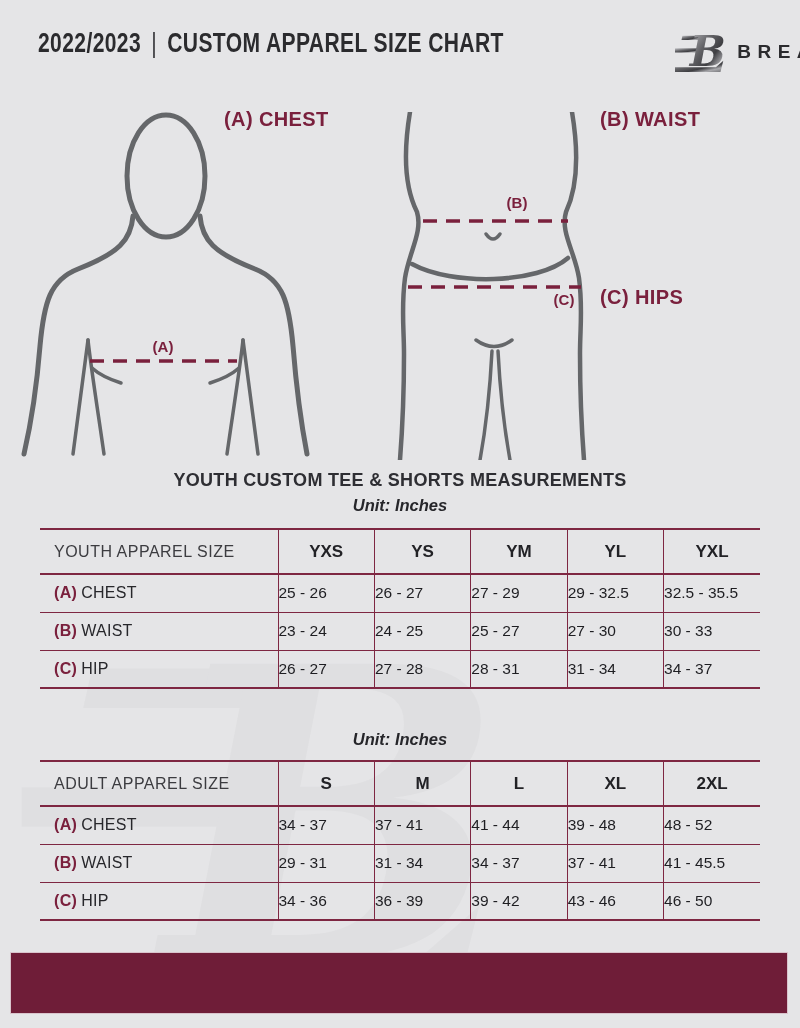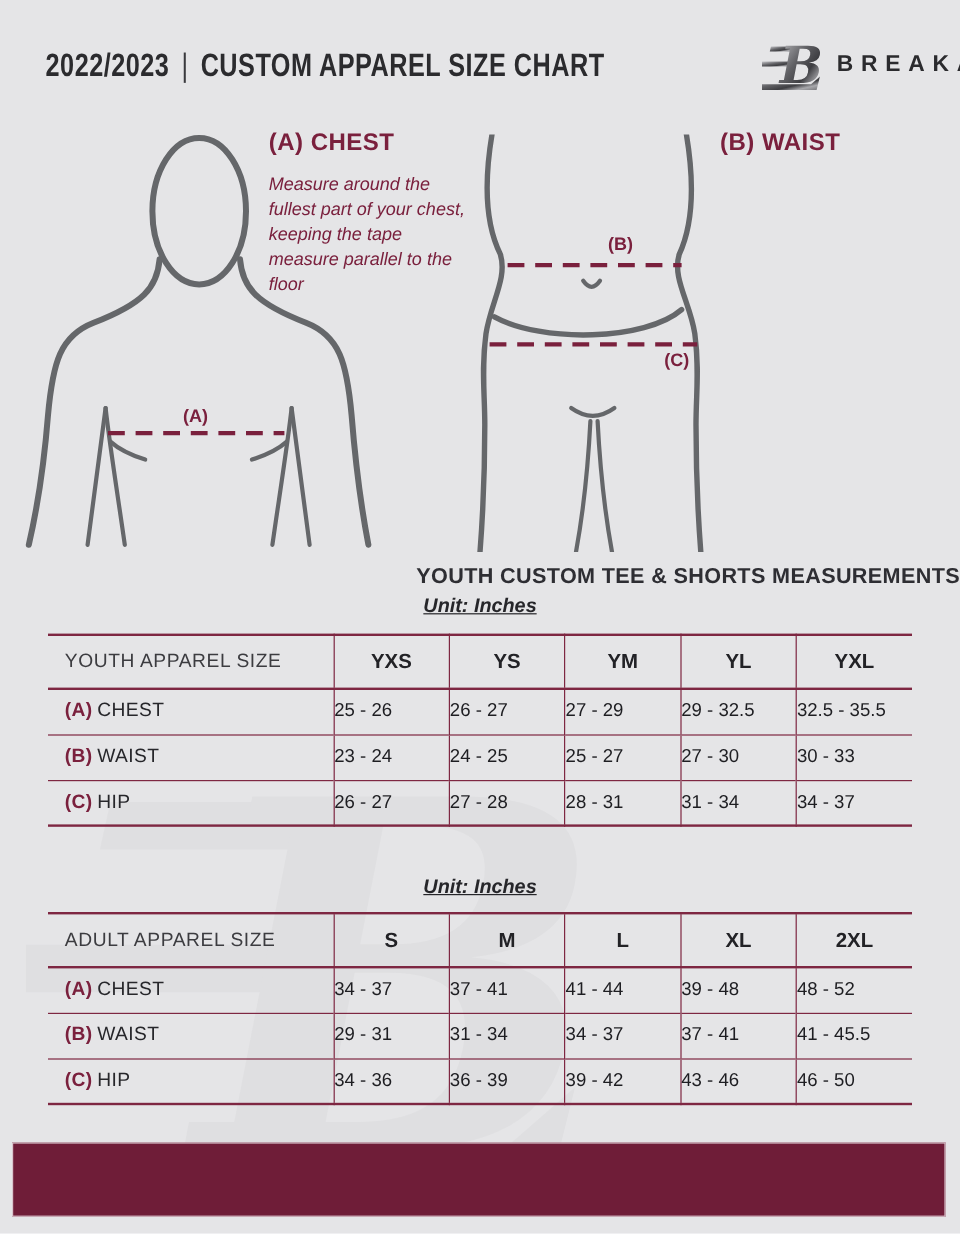--- a/index.html
+++ b/index.html
@@ -15,21 +15,21 @@
     position:relative;
     width:800px;height:1028px;
     background:var(--bg);
     overflow:hidden;
     font-family:"Liberation Sans",sans-serif;
     color:var(--ink);
   }
   
   .header{
     position:absolute;left:38px;right:34px;top:28px;height:52px;
-    display:flex;justify-content:space-between;align-items:center;
+    display:flex;justify-content:space-between;align-items:flex-start;gap:40px;
   }
   .doc-title{
     display:inline-block;
     font-weight:bold;font-size:27px;letter-spacing:.5px;
     color:#2b2b2e;white-space:nowrap;
     transform:scaleX(.78);transform-origin:left center;
   }
   .doc-title .sep{font-weight:normal;color:#3a3a3e;padding:0 13px;}
   .brand{display:flex;align-items:center;gap:10px;}
   .brand-name{
@@ -49,26 +49,26 @@
   .instr p{
     margin:0;font-style:italic;
     font-size:15px;line-height:1.4;
     color:var(--maroon);
   }
   .instr-a{left:224px;top:108px;width:172px;}
   .instr-b{left:600px;top:108px;width:190px;}
   .instr-c{left:600px;top:286px;width:194px;}
   
   .section-title{
-    position:absolute;left:0;width:800px;text-align:right;z-index:1;
+    position:absolute;left:0;width:800px;text-align:center;z-index:1;
     font-size:18px;font-weight:bold;letter-spacing:.3px;color:#2e2e33;
   }
   .unit-line{
     position:absolute;left:0;width:800px;text-align:center;z-index:1;
-    font-size:16.5px;font-style:italic;font-weight:bold;color:#26262a;text-decoration:underline;
+    font-size:16.5px;font-style:italic;font-weight:bold;color:#26262a;
   }
   .y-title{top:470px;} .y-unit{top:496px;}
   .a-title{top:704px;} .a-unit{top:730px;}
   table.size{
     position:absolute;left:40px;width:720px;z-index:1;
     border-collapse:collapse;table-layout:fixed;
     border-top:2.5px solid var(--line);
     border-bottom:2.5px solid var(--line);
   }
   .y-table{top:528px;} .a-table{top:760px;}
@@ -174,26 +174,26 @@
       <path d="M108,239 C110,278 114,315 120,348"></path>
     </g>
     <path d="M33,109 H178" stroke="#7a203d" stroke-width="3.6" stroke-dasharray="14 9" fill="none"></path>
     <path d="M18,175 H191" stroke="#7a203d" stroke-width="3.6" stroke-dasharray="14 9" fill="none"></path>
     <text x="127" y="96" text-anchor="middle" font-family="'Liberation Sans',sans-serif" font-size="15" font-weight="bold" fill="#7a203d">(B)</text>
     <text x="174" y="193" text-anchor="middle" font-family="'Liberation Sans',sans-serif" font-size="15" font-weight="bold" fill="#7a203d">(C)</text>
   </svg>
 
   <div class="instr instr-a">
     <h3>(A) CHEST</h3>
-    <p>Measure around the fullest part of your chest, keeping the tape measure parallel to the floor</p>
   </div>
   <div class="instr instr-b">
     <h3>(B) WAIST</h3>
   </div>
   <div class="instr instr-c">
+    <h3>(C) HIPS</h3>
   </div>
 
   <div class="section-title y-title">YOUTH CUSTOM TEE &amp; SHORTS MEASUREMENTS</div>
   <div class="unit-line y-unit">Unit: Inches</div>
   <table class="size y-table">
     <colgroup>
         <col class="lab">
         <col>
         <col>
         <col>

